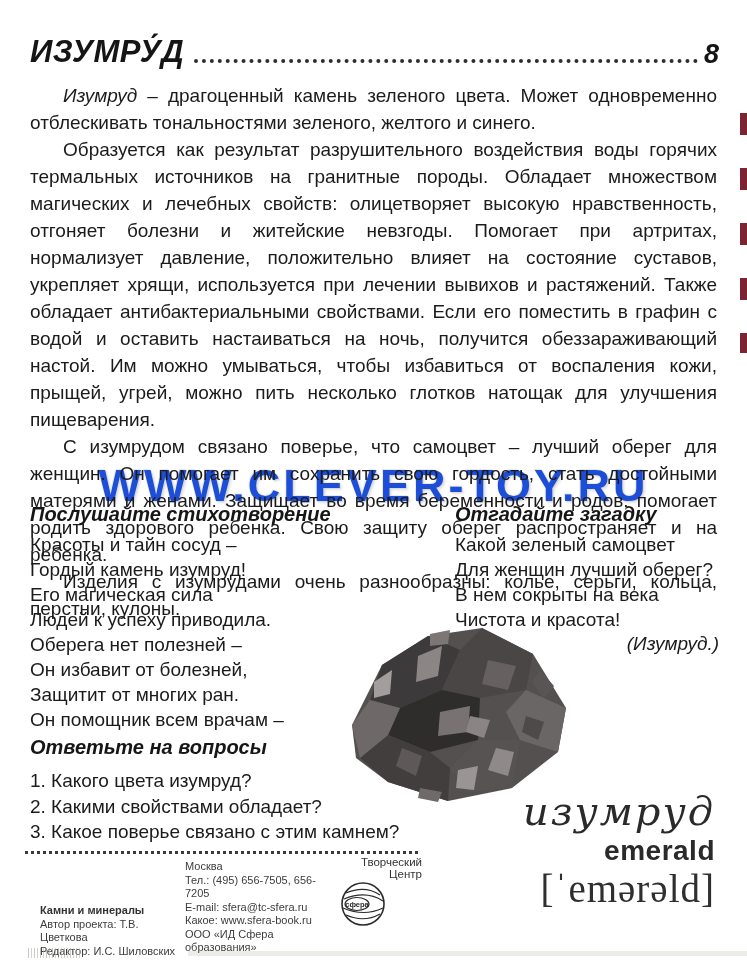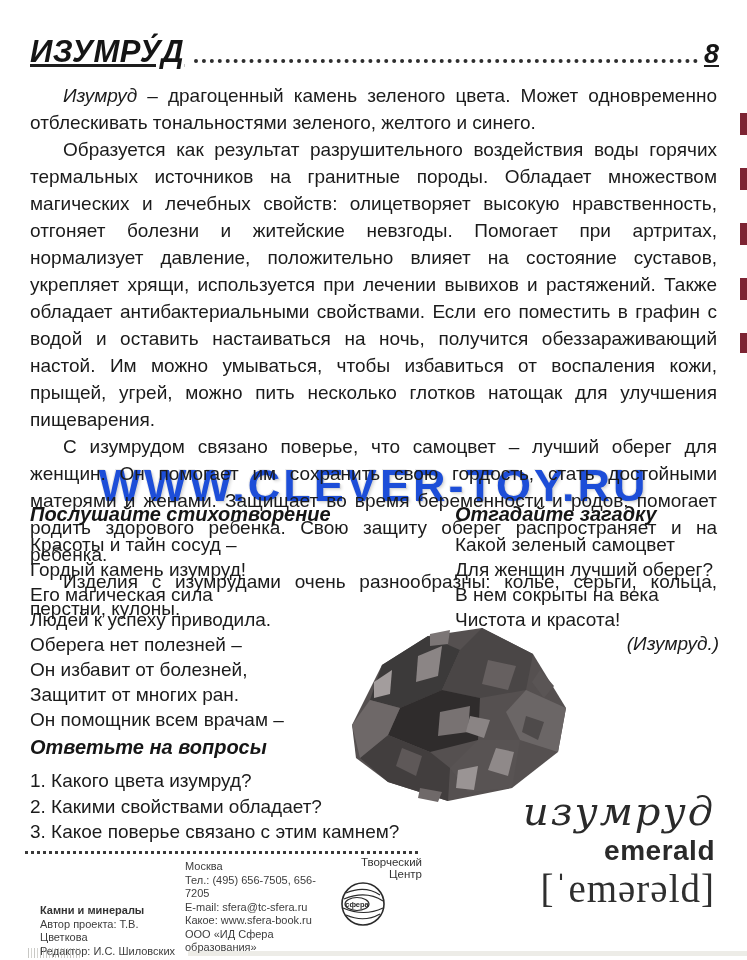--- a/index.html
+++ b/index.html
@@ -9,21 +9,21 @@
     width:747px; height:960px;
     background:#fff;
     overflow:hidden;
     font-family:"Liberation Sans", sans-serif;
     color:#1d1d1d;
   }
 
   
   .title-row {
     position:absolute; left:30px; right:28px; top:34px;
-    display:flex; align-items:flex-end;text-decoration:underline;
+    display:flex; align-items:flex-end;
   }
   .title-text {
     font-size:31px; font-weight:bold; font-style:italic;
     letter-spacing:0.5px; color:#151515; white-space:nowrap;
   }
   .title-dots {
     flex:1; margin:0 6px 7px 10px;
     border-bottom:4px dotted #2e2e2e; height:0;
   }
   .title-number {

